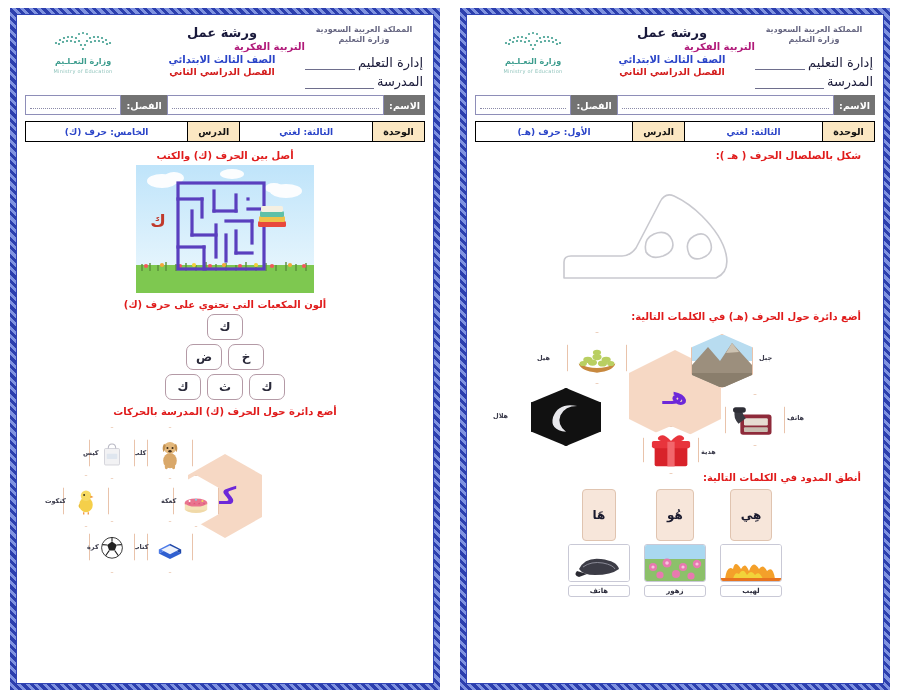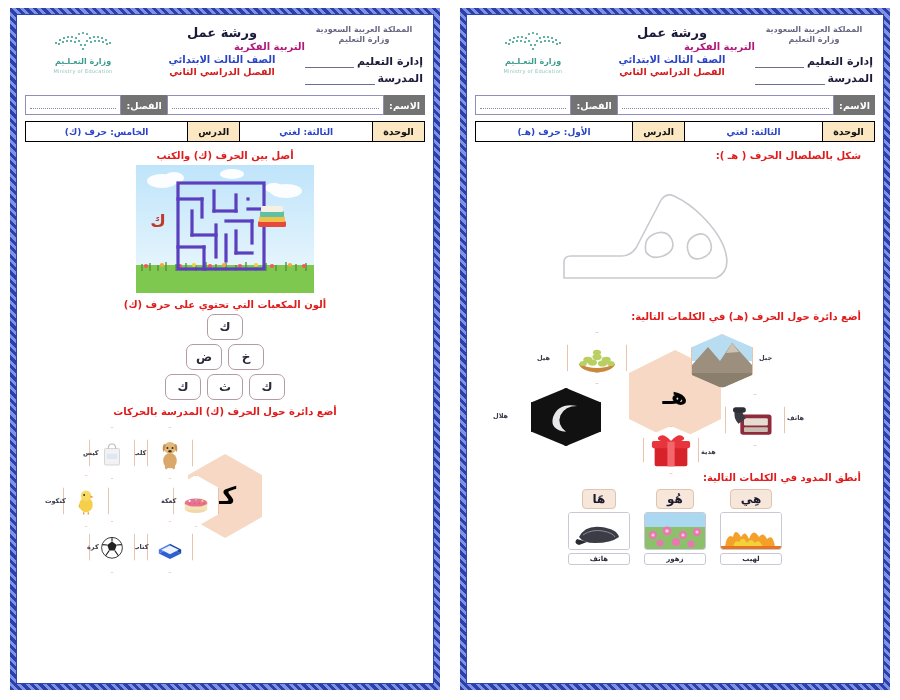--- a/index.html
+++ b/index.html
@@ -78,24 +78,24 @@
     font-weight: bold;
     letter-spacing: .2px;
     opacity:.85;
     text-align:center;
   }
   .admin-lines { margin-top: 9px; }
   .admin-row {
     display: flex;
     align-items: flex-end;
     justify-content: center;
-    font-size: 11px;
+    font-size: 13px;
     color: #1b1b3a;
     margin-bottom: 4px;
-    font-weight: bold;
+    font-weight: normal;
   }
   .admin-row .lbl { white-space: nowrap; margin-left: 3px; }
   .admin-row .rule {
     flex: 1 1 auto;
     border-bottom: 1px solid #6e6e8c;
     height: 9px;
     min-width: 48px;
   }
   .title-main {
     font-size: 13px;
@@ -203,21 +203,21 @@
 
   
   .hexflower { position: relative; height: 150px; margin-top: 2px; }
   .hexflower .center-hex {
     position:absolute; left:50%; top:50%;
     transform: translate(-50%,-50%);
     width: 74px; height: 84px;
     background: #f6d8c4;
     clip-path: polygon(50% 0%, 100% 25%, 100% 75%, 50% 100%, 0% 75%, 0% 25%);
     display:flex; align-items:center; justify-content:center;
-    font-size: 24px; font-weight: bold; color:#000000;
+    font-size: 24px; font-weight: bold; color:#6d28d9;
   }
   .petal {
     position:absolute;
     width: 46px; height: 52px;
     background:#fff;
     border: 1.2px solid #e9c3ab;
     clip-path: polygon(50% 0%, 100% 25%, 100% 75%, 50% 100%, 0% 75%, 0% 25%);
     display:flex; align-items:center; justify-content:center;
     overflow:hidden;
   }
@@ -234,21 +234,21 @@
   .petal.dark { background:#111; border-color:#111; }
 
   
   .cards { display:flex; flex-direction:row-reverse; justify-content:center; gap:12px; margin-top:6px; }
   .card { display:flex; flex-direction:column; align-items:center; gap:3px; width: 64px; }
   .card-top {
     background:#f7e6da;
     border:1px solid #e0c4b0;
     border-radius:4px;
     font-size: 12px; font-weight:bold; color:#1a1a2e;
-    padding: 2px 10px;
+    padding: 18px 10px;
   }
   .card-pic {
     width: 62px; height: 38px;
     border:1px solid #c9c9d6;
     border-radius:3px;
     overflow:hidden;
     background:#fff;
   }
   .card-cap {
     border:1px solid #c9c9d6;

